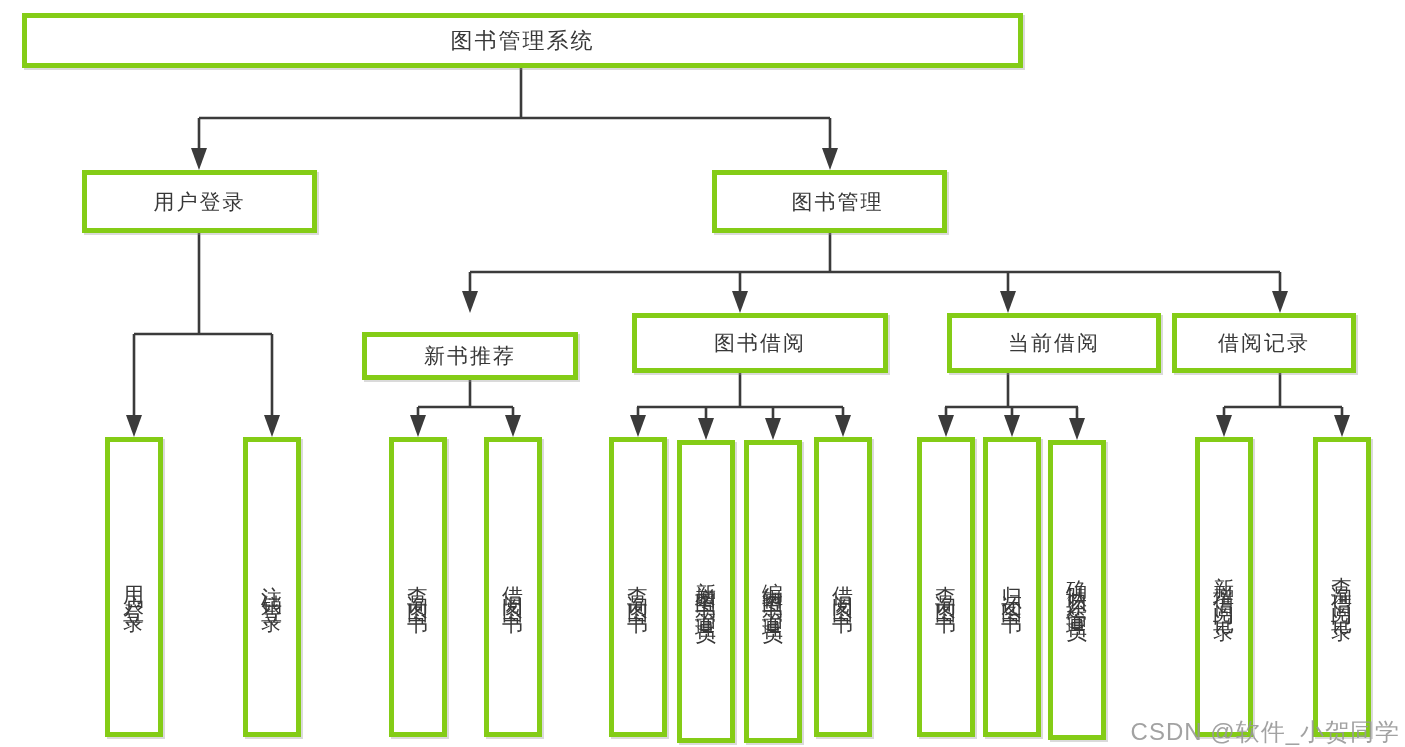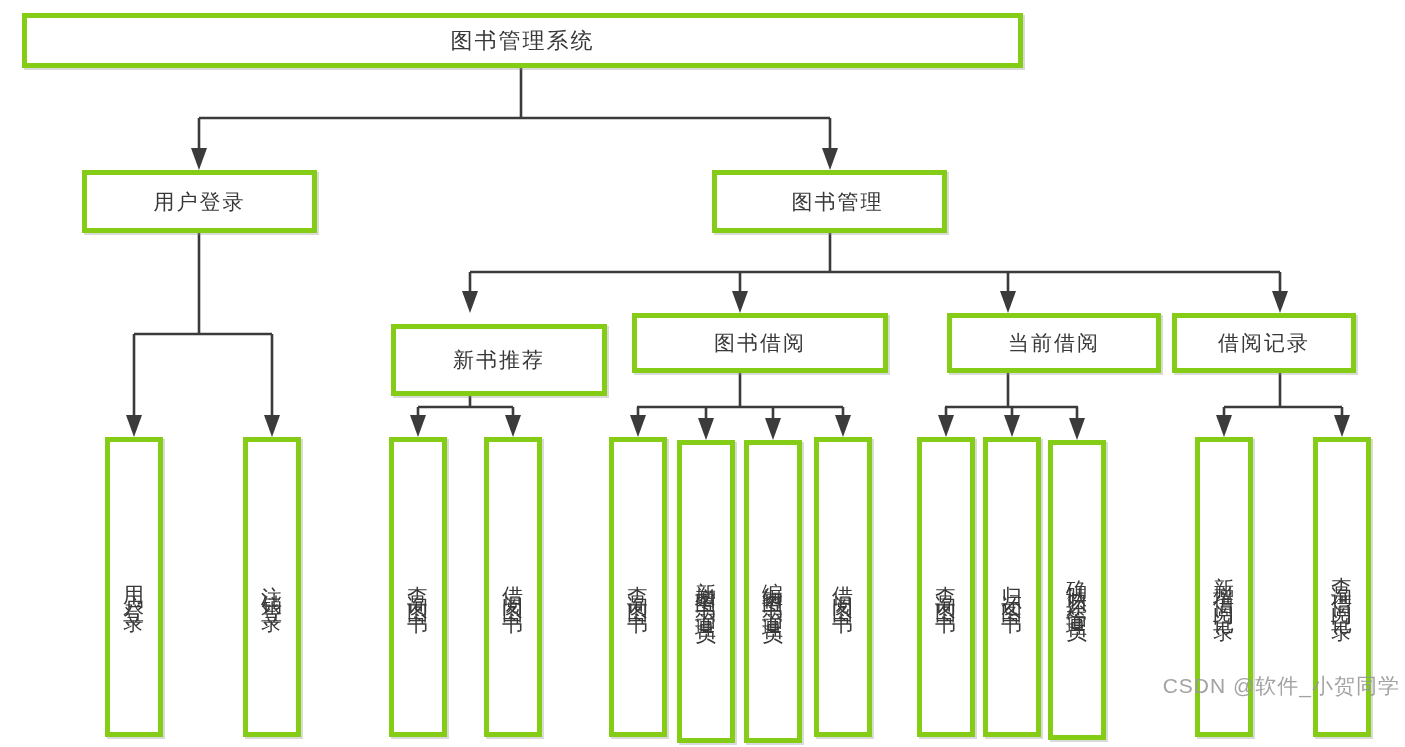--- a/index.html
+++ b/index.html
@@ -37,22 +37,22 @@
     writing-mode: vertical-rl;
     text-orientation: mixed;
     font-size: 21px;
     letter-spacing: 9px;
     line-height: 1;
   }
   .leaf.long span { letter-spacing: 6px; }
   .watermark {
     position: absolute;
     right: 5px;
-    top: 672px;
-    font-size: 21px;
+    top: 716px;
+    font-size: 24px;
     letter-spacing: 1px;
     color: rgba(152,152,152,0.9);
     white-space: nowrap;
     text-align: right;
   }
 </style>
 </head>
 <body>
 
 <div class="canvas">
@@ -121,21 +121,21 @@
       <polygon points="1216,415 1232,415 1224,437"></polygon>
       <polygon points="1334,415 1350,415 1342,437"></polygon>
     </g>
   </svg>
 
   <div class="node node-h node-root" style="left:22px; top:13px; width:1001px; height:55px;">图书管理系统</div>
 
   <div class="node node-h" style="left:82px; top:170px; width:235px; height:63px;">用户登录</div>
   <div class="node node-h" style="left:712px; top:170px; width:235px; height:63px;padding-left:16px;">图书管理</div>
 
-  <div class="node node-h" style="left:362px; top:324px; width:216px; height:72px;margin-left:29px;">新书推荐</div>
+  <div class="node node-h" style="left:362px; top:332px; width:216px; height:48px;">新书推荐</div>
   <div class="node node-h" style="left:632px; top:313px; width:256px; height:60px;">图书借阅</div>
   <div class="node node-h" style="left:903px; top:313px; width:214px; height:60px;margin-left:44px;">当前借阅</div>
   <div class="node node-h" style="left:1172px; top:313px; width:184px; height:60px;">借阅记录</div>
 
   <div class="node leaf" style="left:105px; top:437px; width:58px; height:300px;">
     <span>用户登录</span>
   </div>
   <div class="node leaf" style="left:243px; top:437px; width:58px; height:300px;">
     <span>注销登录</span>
   </div>

